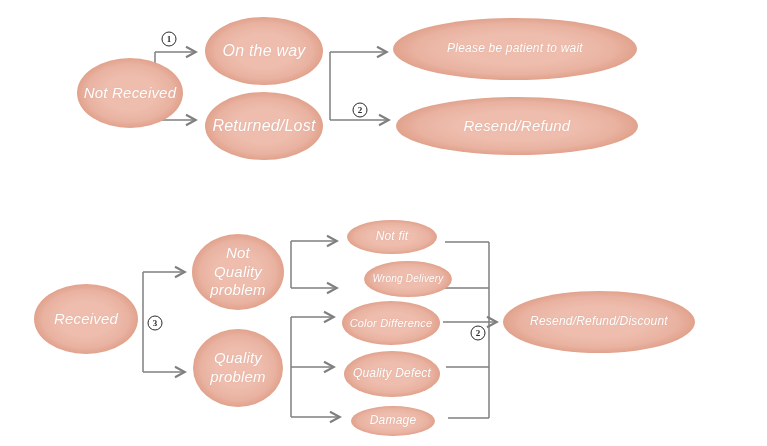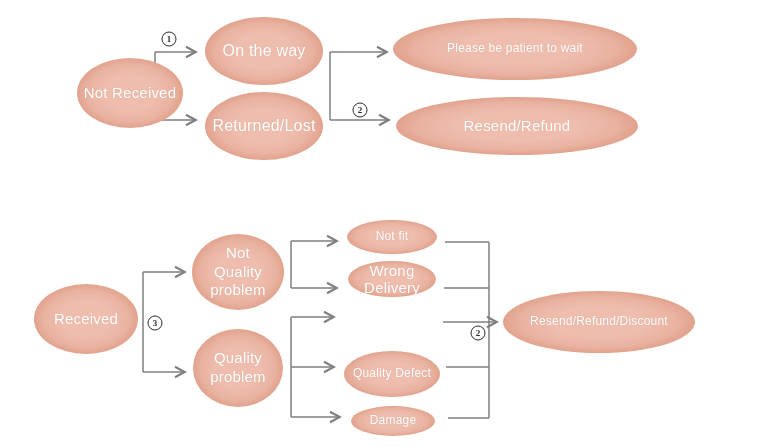--- a/index.html
+++ b/index.html
@@ -17,20 +17,21 @@
     background: radial-gradient(closest-side, #eebdad 50%, #e9b2a1 82%, #e1a28c 100%);
     color:#ffffff;
     display:flex;
     flex-direction:column;
     align-items:center;
     justify-content:center;
     text-align:center;
     line-height:1.15;
     letter-spacing:0.2px;
     text-shadow:0 0 1px rgba(180,120,100,0.35);
+    font-style:italic;
   }
   .node span { display:block; }
   .step {
     position:absolute;
     transform:translate(-50%,-50%);
     width:13px; height:13px;
     border:1.3px solid #2b2b2b;
     border-radius:50%;
     background:#ffffff;
     display:flex; align-items:center; justify-content:center;
@@ -140,24 +141,27 @@
 
   <div class="node" style="left:193px; top:329px; width:90px; height:78px; font-size:15px; line-height:1.25;">
     <span>Quality</span>
     <span>problem</span>
   </div>
 
   <div class="node" style="left:347px; top:220px; width:90px; height:34px; font-size:12px;">
     <span>Not fit</span>
   </div>
 
-  <div class="node" style="left:348px; top:261px; width:88px; height:36px; font-size:15px;">
+  <div class="node" style="left:364px; top:261px; width:88px; height:36px; font-size:10px;">
     <span>Wrong Delivery</span>
   </div>
 
+  <div class="node" style="left:342px; top:301px; width:98px; height:44px; font-size:11px;">
+    <span>Color Difference</span>
+  </div>
 
   <div class="node" style="left:344px; top:351px; width:96px; height:46px; font-size:12px;">
     <span>Quality Defect</span>
   </div>
 
   <div class="node" style="left:351px; top:406px; width:84px; height:30px; font-size:12px;">
     <span>Damage</span>
   </div>
 
   <div class="node" style="left:503px; top:291px; width:192px; height:62px; font-size:12px;">

